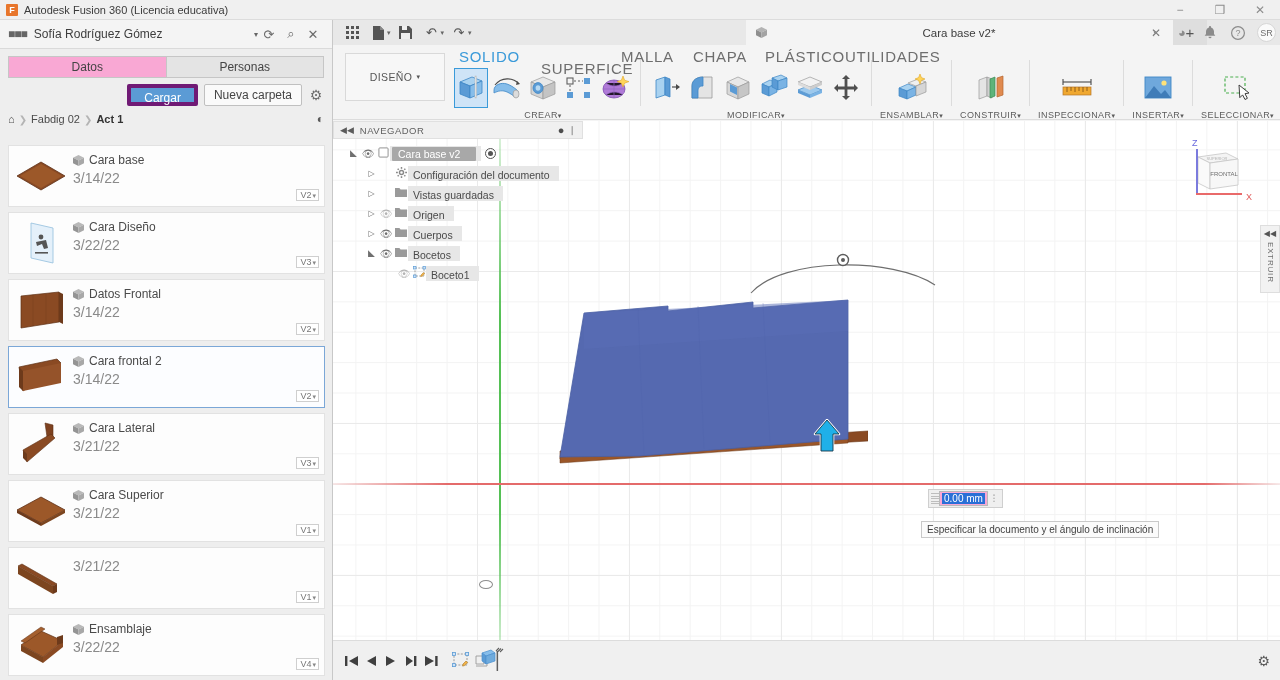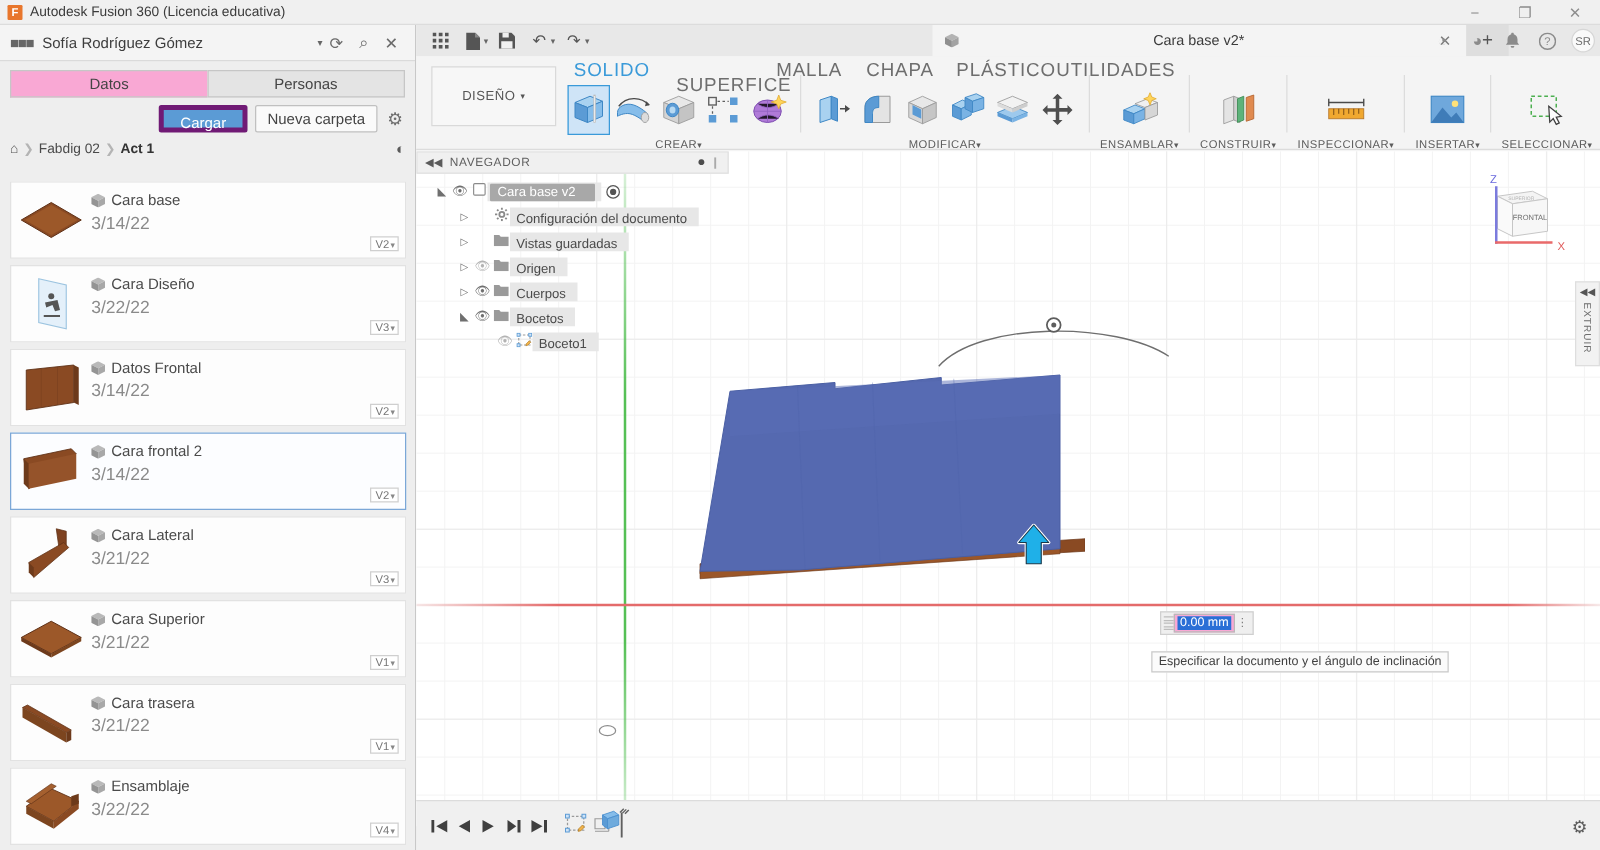--- a/index.html
+++ b/index.html
@@ -409,28 +409,20 @@
         </div>
         <div class="fcard">
           <div class="fthumb">
             <svg width="52" height="44" viewBox="0 0 52 44">
               <polygon points="3,10 38,30 42,28 7,8" fill="#8a4a23" stroke="#5e3016" stroke-width=".6"></polygon>
               <polygon points="3,10 38,30 38,38 3,18" fill="#7c451f"></polygon>
               <polygon points="38,30 42,28 42,36 38,38" fill="#6d3a1b"></polygon>
             </svg>
           </div>
           <div class="fbody">
-            <div class="frow1">
-              <span class="cubeico"><svg width="11" height="11" viewBox="0 0 12 12">
-                  <path d="M6 0l6 3-6 3-6-3z" fill="#b9b9b9"></path>
-                  <path d="M0 3l6 3v6l-6-3z" fill="#949494"></path>
-                  <path d="M12 3l-6 3v6l6-3z" fill="#a8a8a8"></path>
-                </svg></span>
-              <span class="fname">Cara trasera</span>
-            </div>
             <div class="fdate">3/21/22</div>
           </div>
           <div class="fver"><span>V1</span><span class="vc">▾</span></div>
         </div>
         <div class="fcard">
           <div class="fthumb">
             <svg width="52" height="44" viewBox="0 0 52 44">
               <polygon points="6,22 26,8 48,18 28,34" fill="#9c5829" stroke="#5e3016" stroke-width=".7"></polygon>
               <polygon points="6,22 28,34 28,40 6,28" fill="#7c451f"></polygon>
               <polygon points="48,18 28,34 28,40 48,24" fill="#8a4a23"></polygon>

